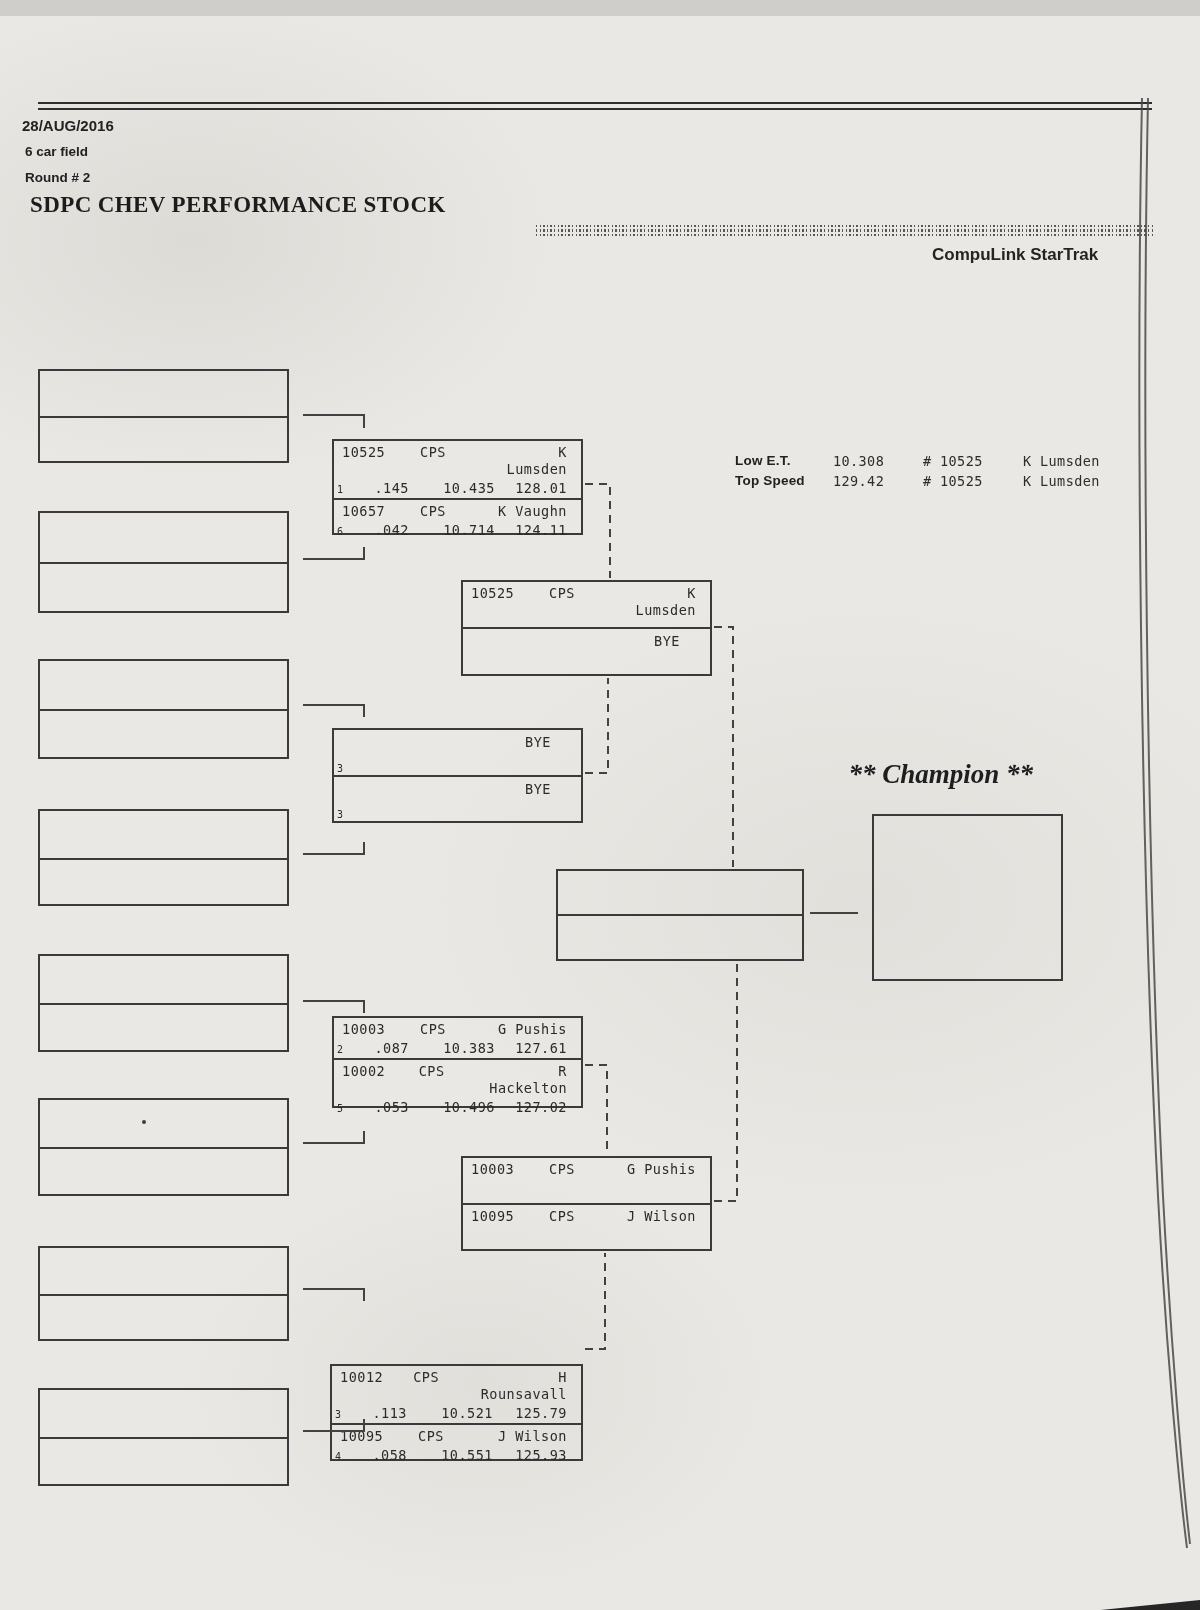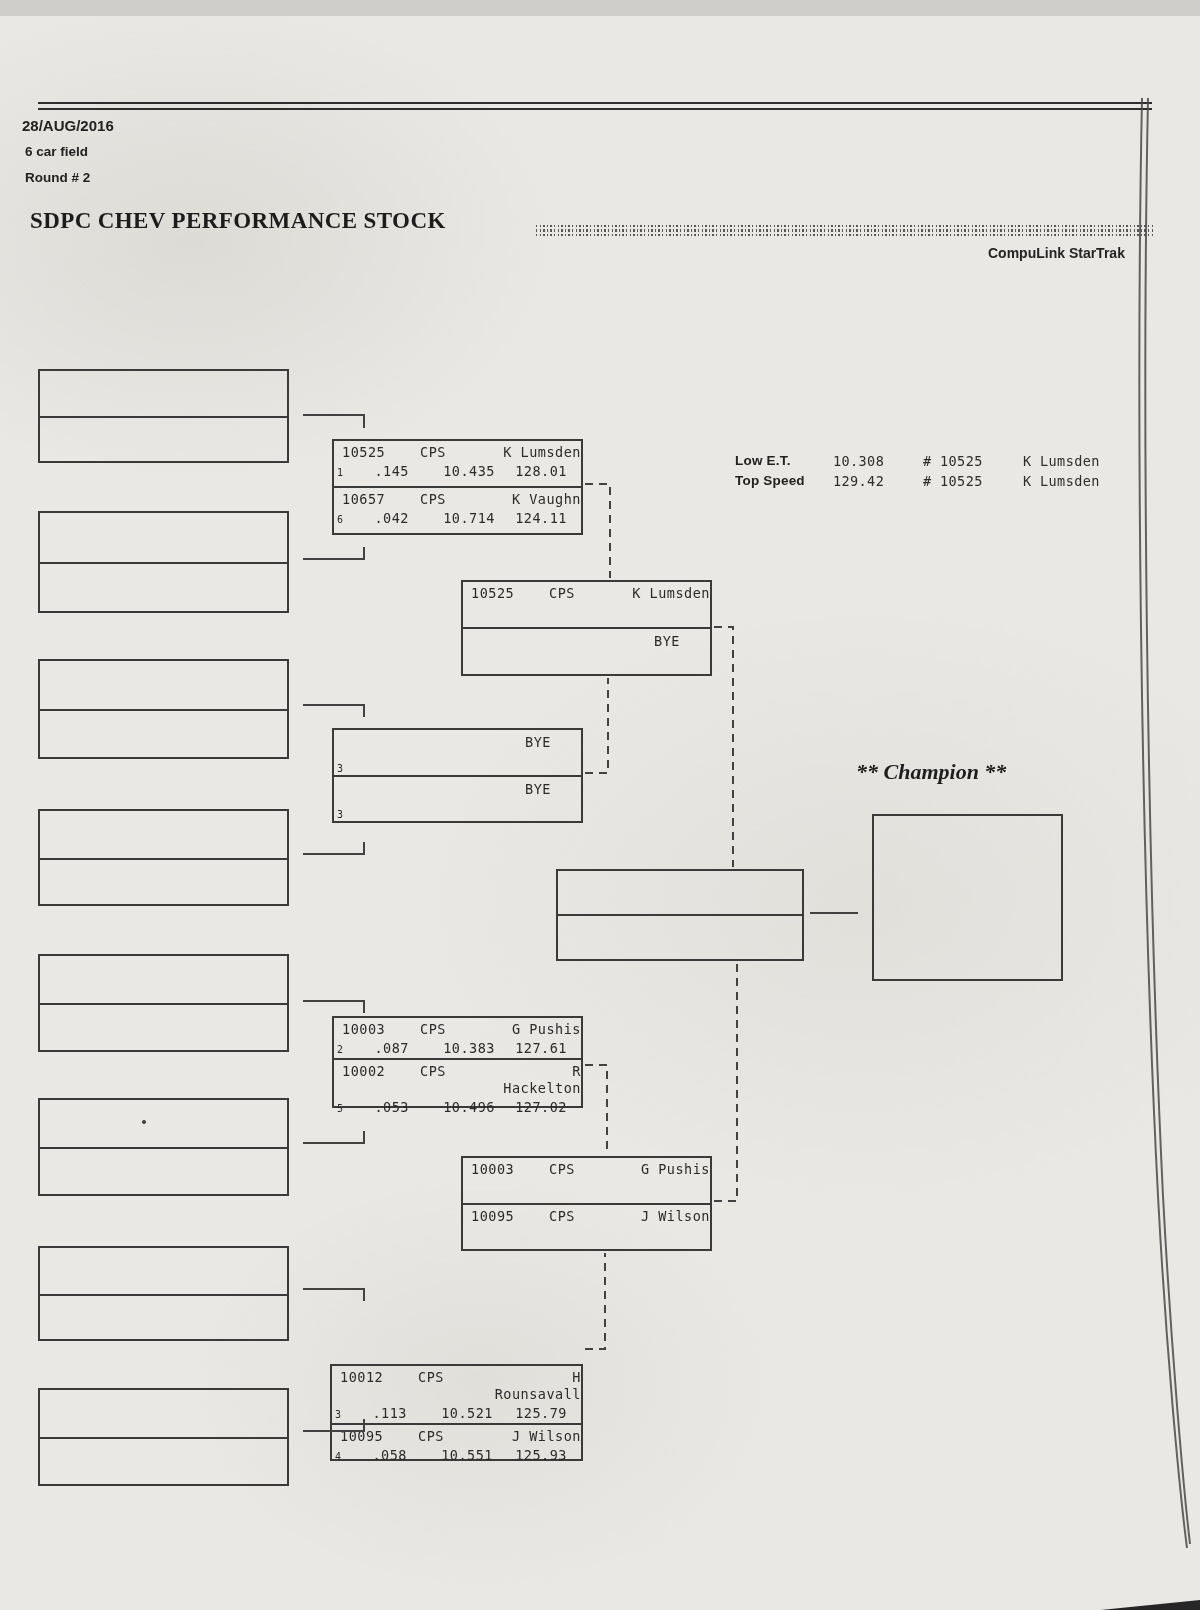--- a/index.html
+++ b/index.html
@@ -15,49 +15,49 @@
   }
   .rule{position:absolute;left:38px;width:1114px;height:2.4px;background:#2e2e2e;}
   .rule1{top:86px;}
   .rule2{top:92px;}
   .hdr-left{position:absolute;left:22px;top:100px;font-family:"Liberation Sans",sans-serif;
     font-weight:600;color:#222;}
   .hdr-date{font-size:15px;line-height:20px;}
   .hdr-sub{font-size:13.5px;line-height:20px;margin-top:6px;margin-left:3px;}
   .event-title{position:absolute;left:332px;top:116px;width:600px;text-align:center;
     font-family:"Liberation Serif",serif;font-weight:700;font-size:24px;color:#1c1c1c;}
-  .class-title{position:absolute;left:30px;top:192px;
+  .class-title{position:absolute;left:30px;top:176px;
     font-family:"Liberation Serif",serif;font-weight:700;font-size:23px;letter-spacing:.4px;color:#1c1c1c;}
   .dotband{position:absolute;left:536px;top:209px;width:617px;}
   .dotband i{display:block;height:2.4px;margin-bottom:1.9px;
     background:repeating-linear-gradient(90deg, rgba(62,62,60,.85) 0 1.5px, transparent 1.5px 3.6px);}
-  .brand{position:absolute;left:988px;top:229px;width:170px;font-family:"Liberation Sans",sans-serif;
-    font-size:14px;font-weight:600;color:#242424;}
+  .brand{position:absolute;left:932px;top:229px;width:170px;font-family:"Liberation Sans",sans-serif;
+    font-size:17px;font-weight:600;color:#242424;}
   .stats{position:absolute;left:735px;top:437px;display:grid;
     grid-template-columns:98px 90px 100px auto;row-gap:4px;font-size:13.5px;letter-spacing:.4px;color:#2d2d2d;}
   .slabel{font-family:Liberation Sans, sans-serif;font-weight:700;font-size:13.5px;letter-spacing:.2px;color:#222;}
   
   .slot,.mbox{position:absolute;border:2px solid #3a3a3a;}
   .slot .mid{position:absolute;left:-2px;right:-2px;top:50%;border-top:2px solid #3a3a3a;}
   .mbox{display:flex;flex-direction:column;}
   .half{position:relative;flex:1;padding:3px 0 0 0;}
   .half.hb{border-top:2px solid #3a3a3a;}
-  .trow{display:flex;align-items:baseline;line-height:17px;font-size:13.5px;letter-spacing:.5px;padding:0 0 0 8px;}
+  .trow{display:flex;align-items:baseline;line-height:17px;font-size:13.5px;letter-spacing:.5px;padding:0 14px 0 8px;}
   .trow .car{width:78px;}
   .trow .cls{width:72px;}
   .trow .driver{flex:1;text-align:right;}
   .trow2{display:flex;align-items:baseline;line-height:17px;font-size:13.5px;letter-spacing:.5px;padding:2px 14px 0 3px;}
   .trow2 .lane{width:16px;font-size:10px;}
   .trow2 .rt{width:56px;text-align:right;}
   .trow2 .et{width:86px;text-align:right;}
   .trow2 .spd{flex:1;text-align:right;}
   .bye-line{position:absolute;top:4px;right:30px;font-size:13.5px;letter-spacing:.5px;}
   .lane-corner{position:absolute;left:3px;bottom:1px;font-size:10px;}
-  .champ-label{position:absolute;left:856px;top:743px;width:224px;text-align:left;
-    font-family:"Liberation Serif",serif;font-style:italic;font-weight:700;font-size:22px;color:#1e1e1e;}
+  .champ-label{position:absolute;left:809px;top:743px;width:224px;text-align:right;
+    font-family:"Liberation Serif",serif;font-style:italic;font-weight:700;font-size:27px;color:#1e1e1e;}
   .lines{position:absolute;left:0;top:0;pointer-events:none;}
   .artifact-dot{position:absolute;left:142px;top:1104px;width:4px;height:4px;border-radius:50%;background:#3c3c3c;}
 </style>
 </head>
 <body>
 
 <div class="page">
 
   <div class="rule rule1"></div>
   <div class="rule rule2"></div>

